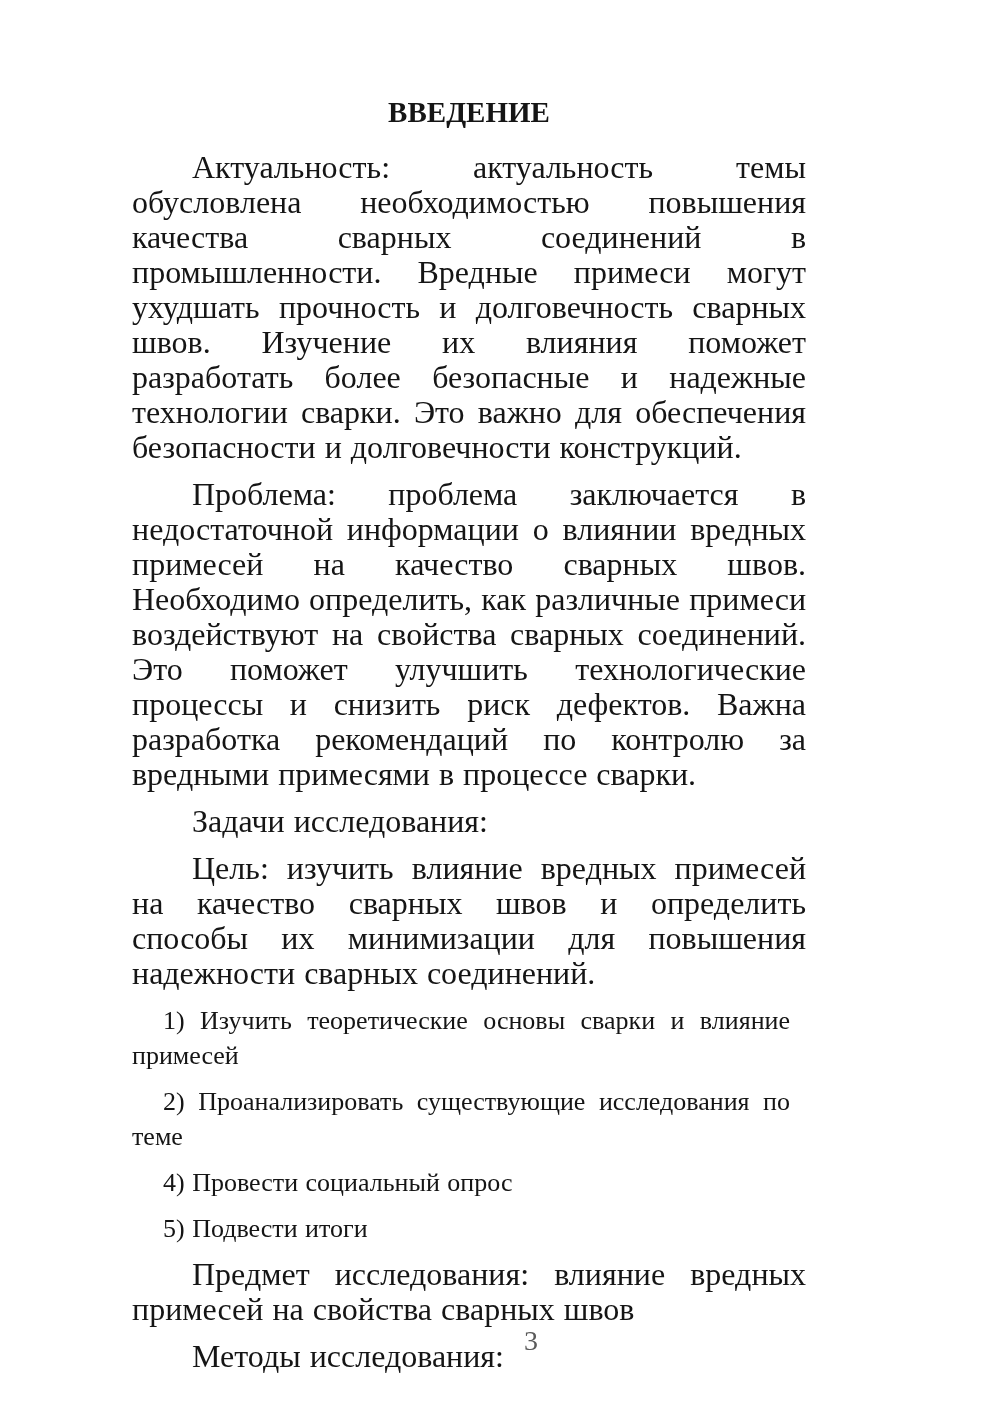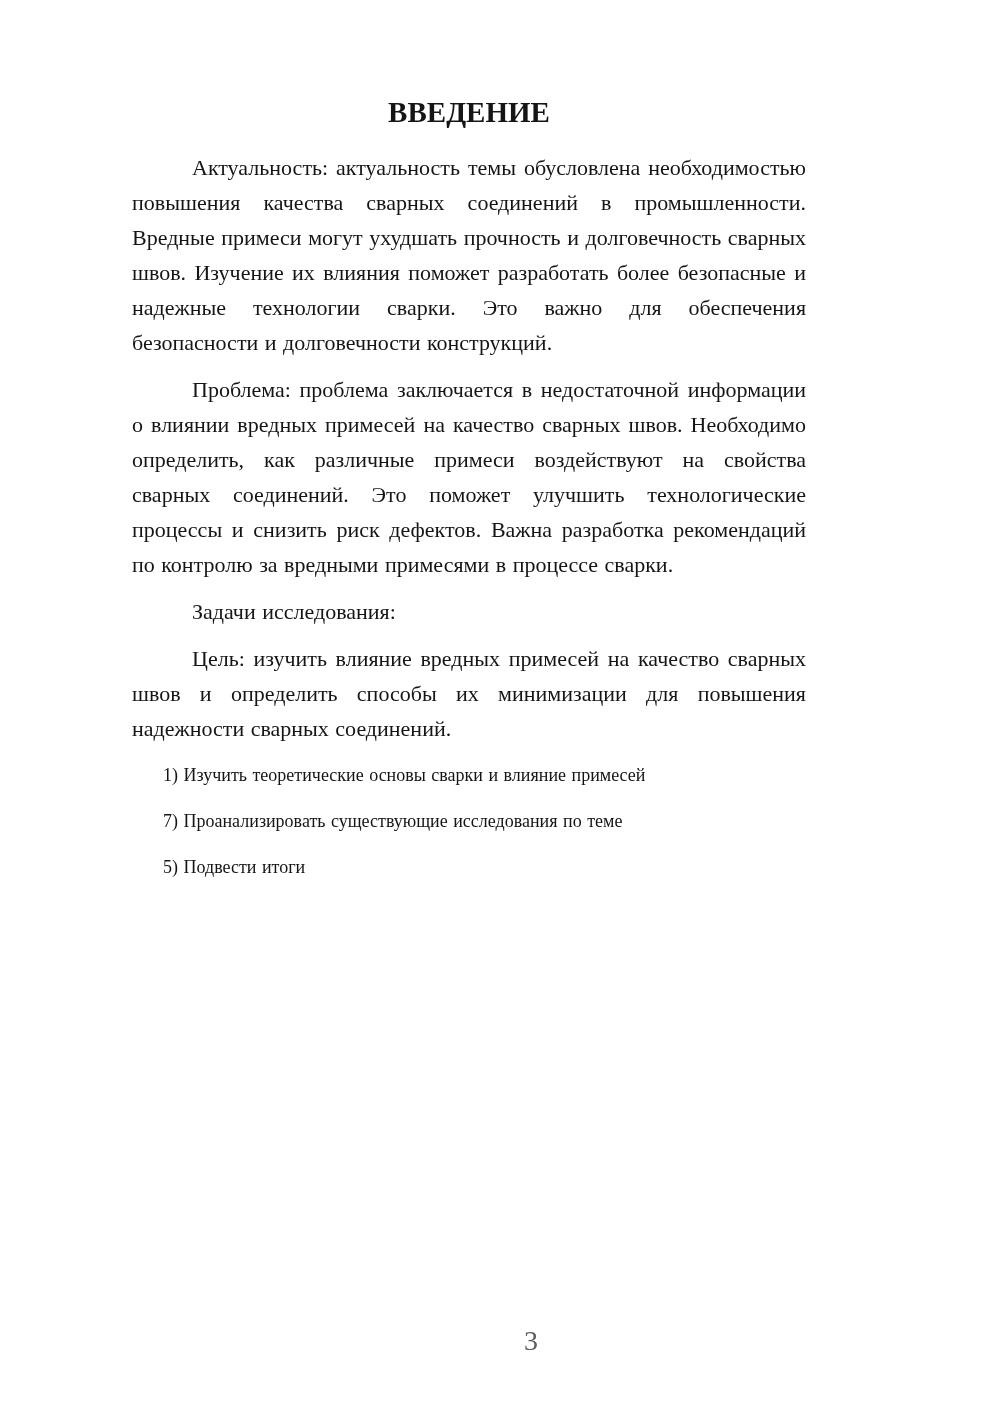--- a/index.html
+++ b/index.html
@@ -19,29 +19,29 @@
     overflow: hidden;
   }
   .doc-title {
     font-size: 29px;
     font-weight: bold;
     line-height: 35px;
     text-align: center;
     margin: 0 0 20px 0;
   }
   .body-par {
-    font-size: 22px;
+    font-size: 32px;
     line-height: 35px;
     text-align: justify;
     text-indent: 60px;
     margin: 0 0 12px 0;
     word-spacing: 1px;
   }
   .task-item {
-    font-size: 18px;
+    font-size: 26px;
     line-height: 35px;
     text-align: justify;
     text-indent: 31px;
     margin: 0 16px 11px 0;
     word-spacing: 1px;
   }
   .page-number {
     position: absolute;
     left: 132px;
     top: 1326px;
@@ -62,25 +62,28 @@
   <p class="body-par">Актуальность: актуальность темы обусловлена необходимостью повышения качества сварных соединений в промышленности. Вредные примеси могут ухудшать прочность и долговечность сварных швов. Изучение их влияния поможет разработать более безопасные и надежные технологии сварки. Это важно для обеспечения безопасности и долговечности конструкций.</p>
 
   <p class="body-par">Проблема: проблема заключается в недостаточной информации о влиянии вредных примесей на качество сварных швов. Необходимо определить, как различные примеси воздействуют на свойства сварных соединений. Это поможет улучшить технологические процессы и снизить риск дефектов. Важна разработка рекомендаций по контролю за вредными примесями в процессе сварки.</p>
 
   <p class="body-par">Задачи исследования:</p>
 
   <p class="body-par">Цель: изучить влияние вредных примесей на качество сварных швов и определить способы их минимизации для повышения надежности сварных соединений.</p>
 
   <p class="task-item">1) Изучить теоретические основы сварки и влияние примесей</p>
 
-  <p class="task-item">7) Проанализировать существующие исследования по теме</p>
+  <p class="task-item">2) Проанализировать существующие исследования по теме</p>
 
 
+  <p class="task-item">4) Провести социальный опрос</p>
 
   <p class="task-item">5) Подвести итоги</p>
 
 
+  <p class="body-par">Предмет исследования: влияние вредных примесей на свойства сварных швов</p>
 
 
+  <p class="body-par">Методы исследования:</p>
 
   <div class="page-number">3</div>
 
 </div>
 
 </body></html>

